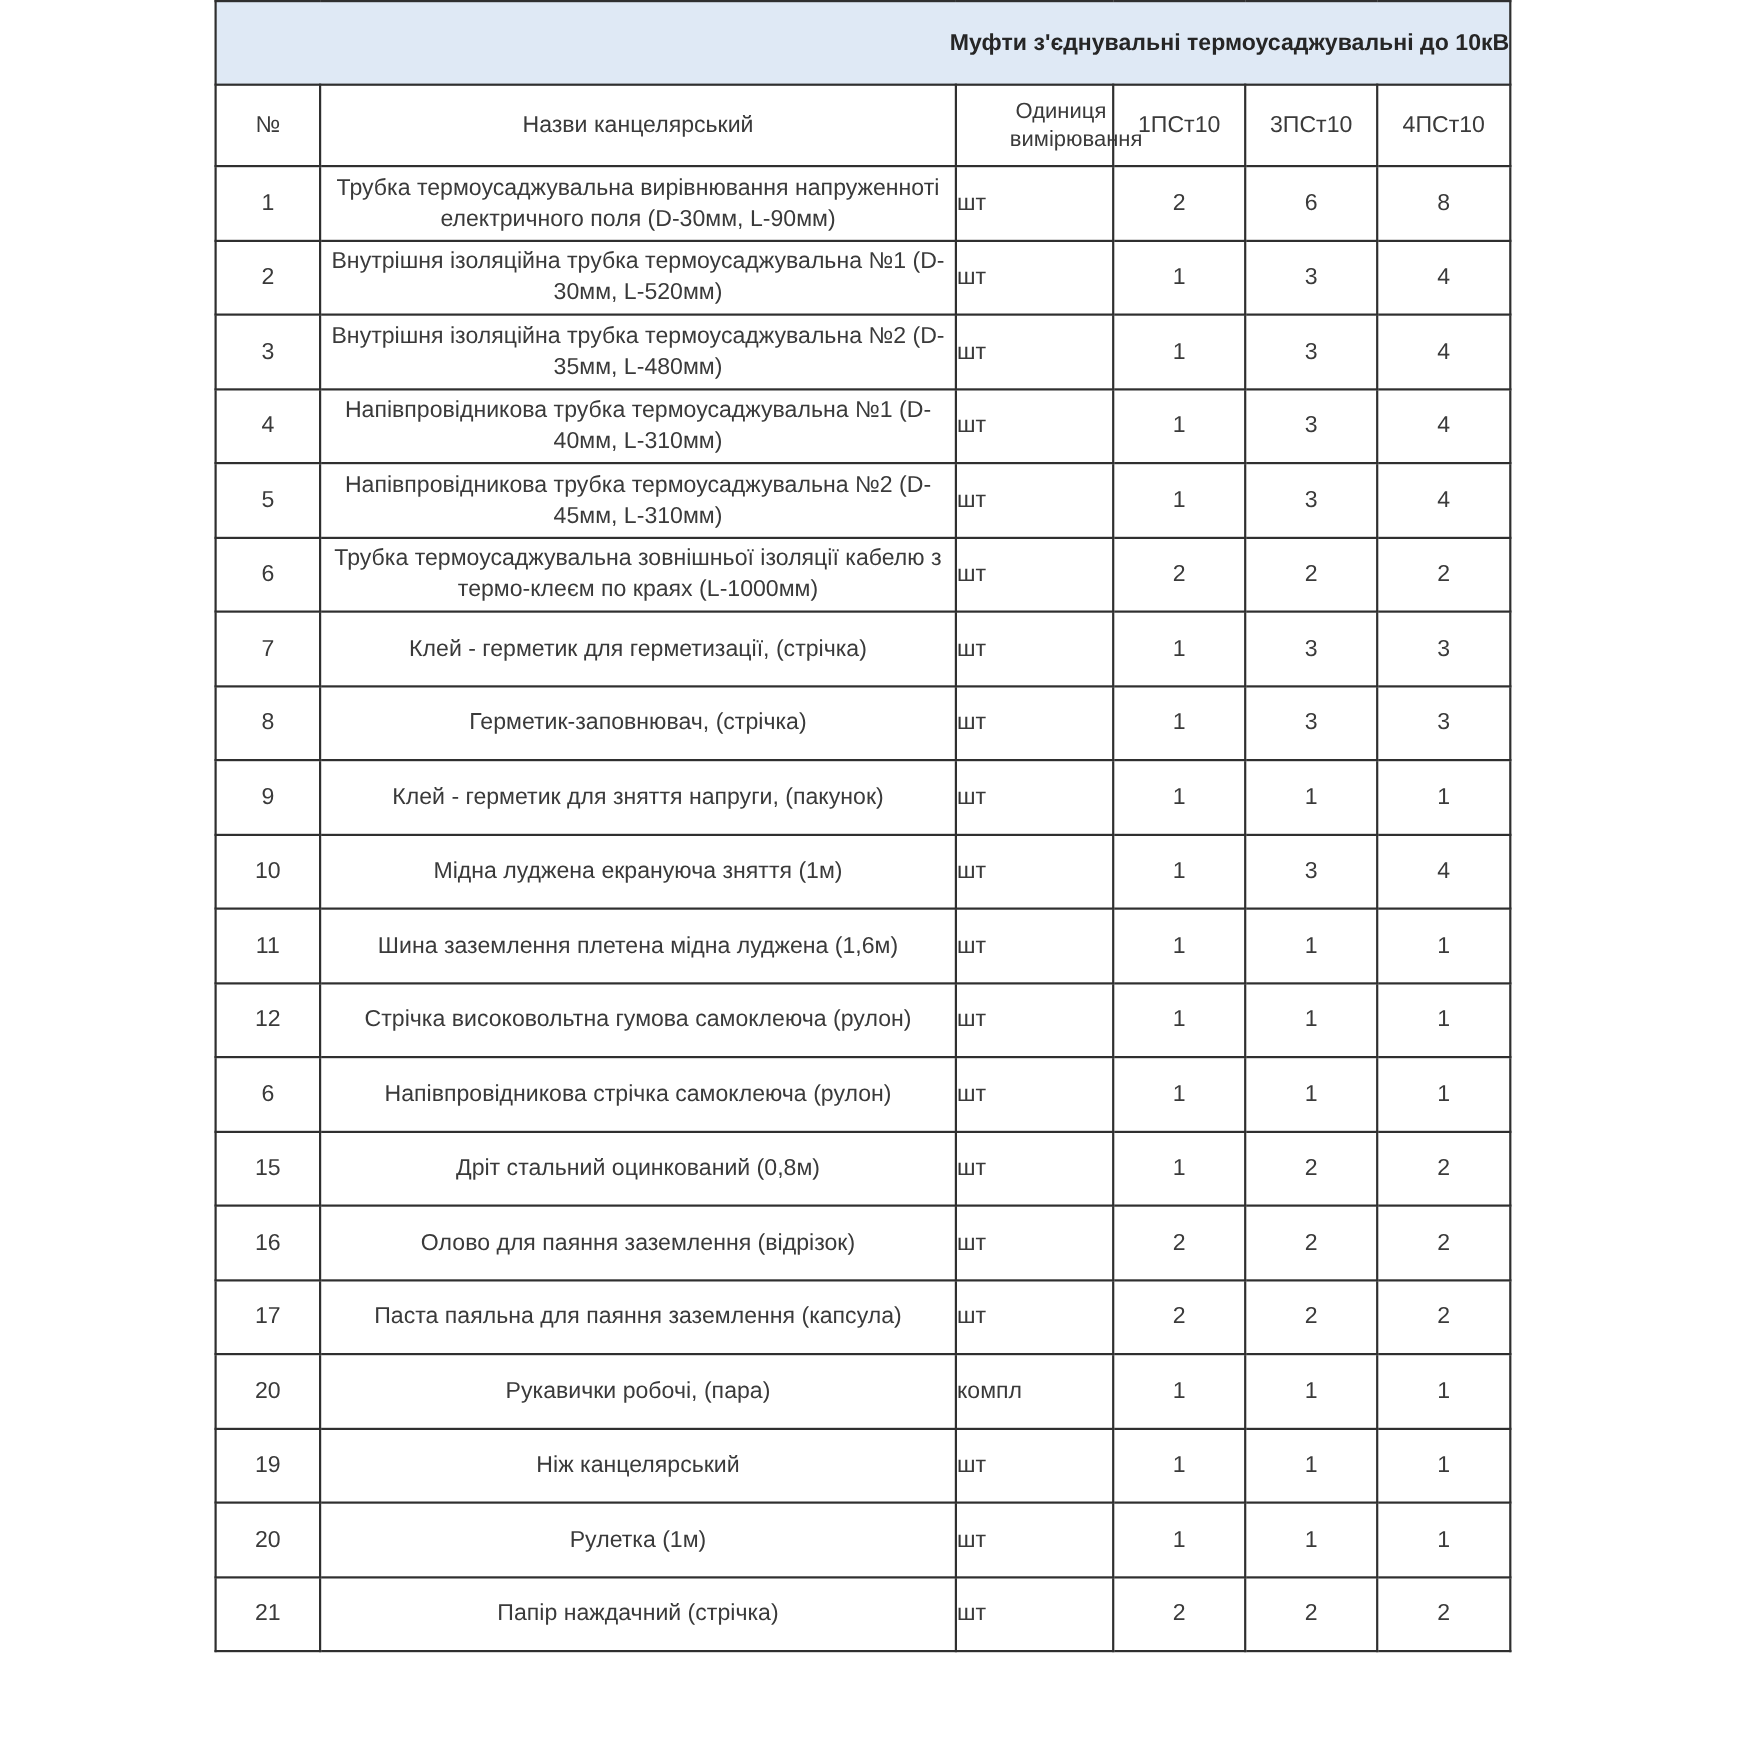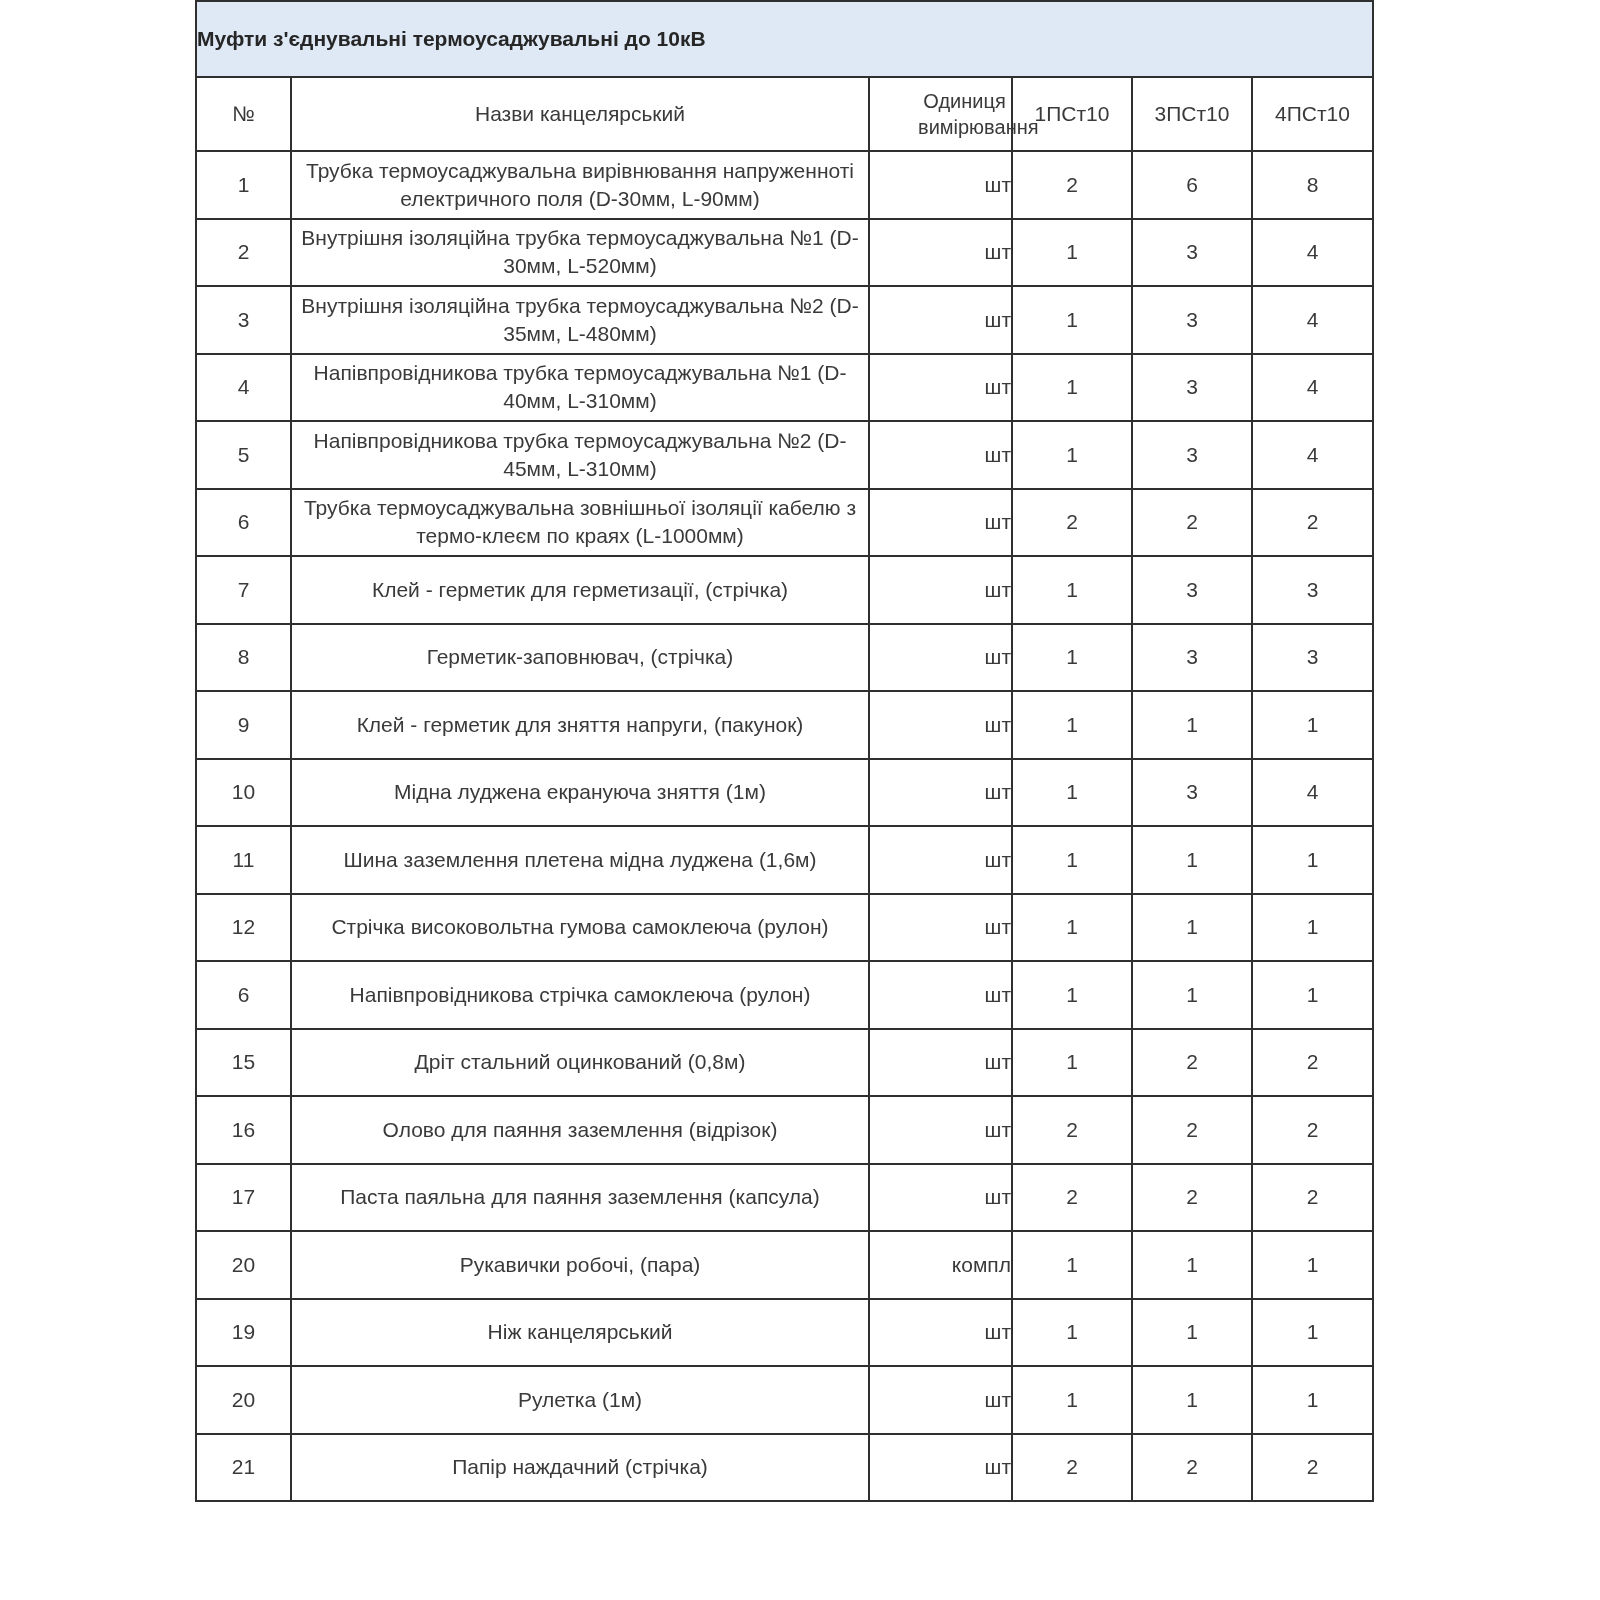--- a/index.html
+++ b/index.html
@@ -27,21 +27,21 @@
       table-layout: fixed;
     }
     table.spec td, table.spec th {
       border: 2px solid #2f2f2f;
       padding: 0;
       vertical-align: middle;
     }
     .title-cell {
       background: #dfe9f5;
       height: 74px;
-      text-align: left;
+      text-align: right;
       font-weight: bold;
       font-size: 21px;
       color: #262626;
     }
     .head-row th {
       height: 72px;
       font-weight: normal;
       font-size: 21px;
       color: #3a3a3a;
       text-align: center;
@@ -59,21 +59,21 @@
       background: #ffffff;
     }
     .c-num { text-align: center; }
     .c-name {
       text-align: center;
       padding-left: 4px !important;
       padding-right: 4px !important;
       line-height: 28px;
       border-radius: 19px;
     }
-    .c-unit { text-align: right; font-size: 20px; }
+    .c-unit { text-align: left; font-size: 20px; }
     .c-qty { text-align: center; }
     col.col-num { width: 95px; }
     col.col-name { width: 578px; }
     col.col-unit { width: 143px; }
     col.col-q1 { width: 120px; }
     col.col-q2 { width: 120px; }
     col.col-q3 { width: 121px; }
   </style>
 </head>
 <body>

